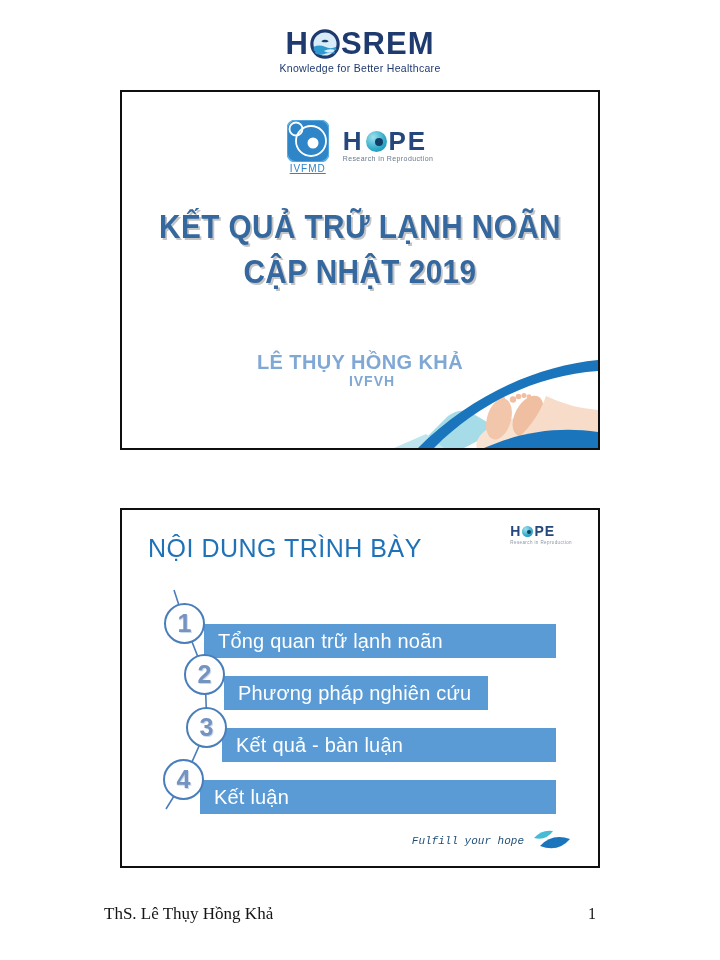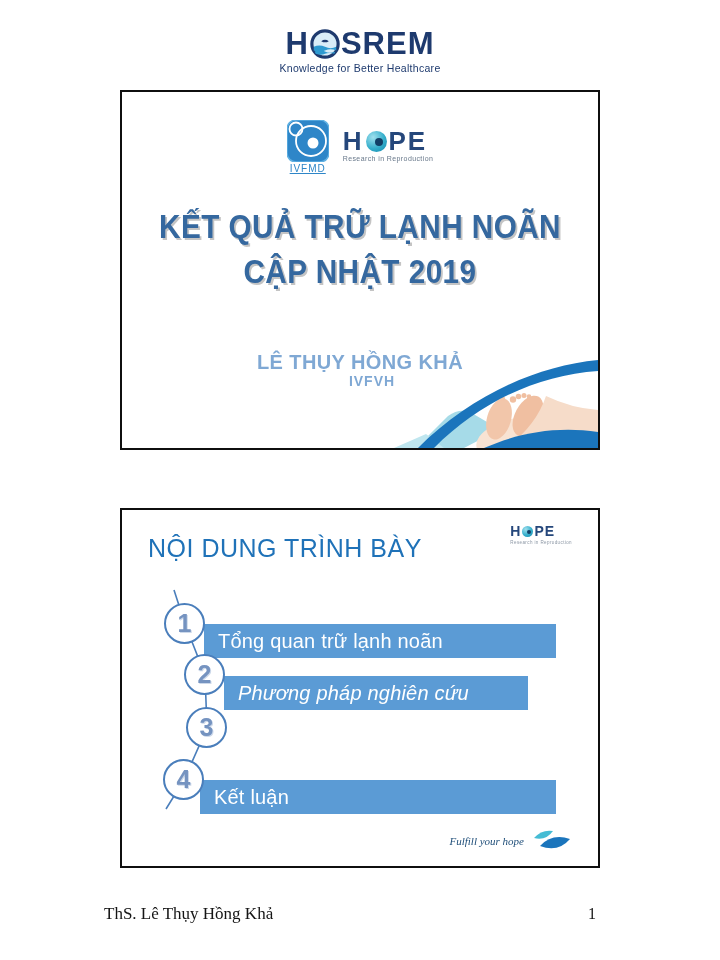--- a/index.html
+++ b/index.html
@@ -67,28 +67,28 @@
     background:#ffffff; border:2.5px solid #4A7EBB; z-index:3;
     display:flex; align-items:center; justify-content:center;
     font-size:25px; font-weight:bold; color:#7593C0; text-shadow:1px 1px 0 #cdd9ea; }
   .agenda-bar { position:absolute; height:34px; background:#5B9BD5; z-index:2;
     color:#ffffff; font-size:20px; line-height:34px; padding-left:14px;
     white-space:nowrap; letter-spacing:.2px;margin-top:18px; }
 
   .c1 { left:42px;  top:93px;  }
   .b1 { left:82px;  top:96px;  width:352px; }
   .c2 { left:62px;  top:144px; }
-  .b2 { left:102px; top:148px; width:304px;font-style:italic; }
+  .b2 { left:102px; top:148px; width:264px; }
   .c3 { left:64px;  top:197px; }
   .b3 { left:100px; top:200px; width:334px; }
   .c4 { left:41px;  top:249px; }
   .b4 { left:78px;  top:252px; width:356px; }
 
   .fulfill { position:absolute; right:26px; bottom:12px; display:flex; align-items:center; gap:8px; }
-  .fulfill-text { font-family:Liberation Serif, serif; font-style:italic;
+  .fulfill-text { font-family:Liberation Mono, monospace; font-style:italic;
     font-size:11px; color:#1F4E79; }
 
   
   .footer-author { position:absolute; left:104px; top:904px;
     font-family:"Liberation Serif","DejaVu Serif",serif; font-size:17px; color:#151515; }
   .footer-page { position:absolute; right:124px; top:905px;
     font-family:"Liberation Serif","DejaVu Serif",serif; font-size:16px; color:#151515; }
 </style>
 </head>
 <body>
@@ -192,20 +192,23 @@
     <div class="agenda-circle c2">
       <span>2</span>
     </div>
     <div class="agenda-bar b2">
       <span>Phương pháp nghiên cứu</span>
     </div>
 
     <div class="agenda-circle c3">
       <span>3</span>
     </div>
+    <div class="agenda-bar b3">
+      <span>Kết quả - bàn luận</span>
+    </div>
 
     <div class="agenda-circle c4">
       <span>4</span>
     </div>
     <div class="agenda-bar b4">
       <span>Kết luận</span>
     </div>
 
     <div class="fulfill">
       <span class="fulfill-text">Fulfill your hope</span>

